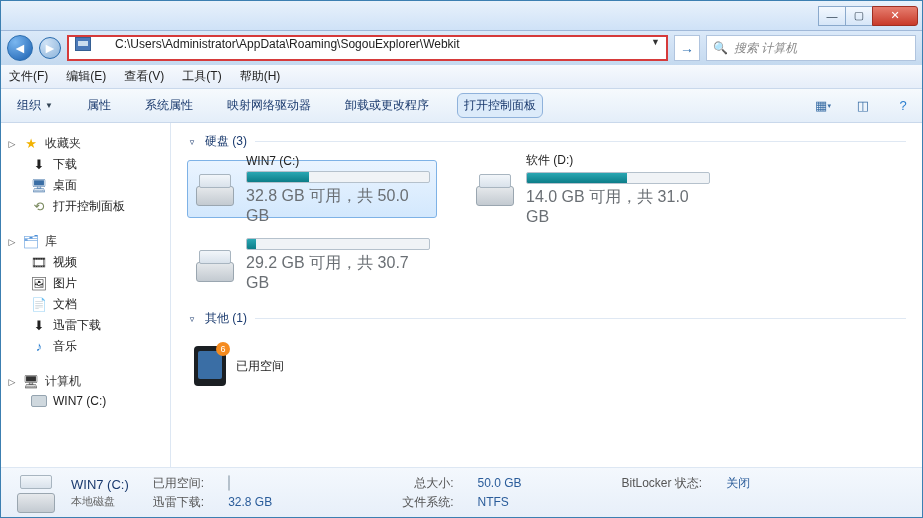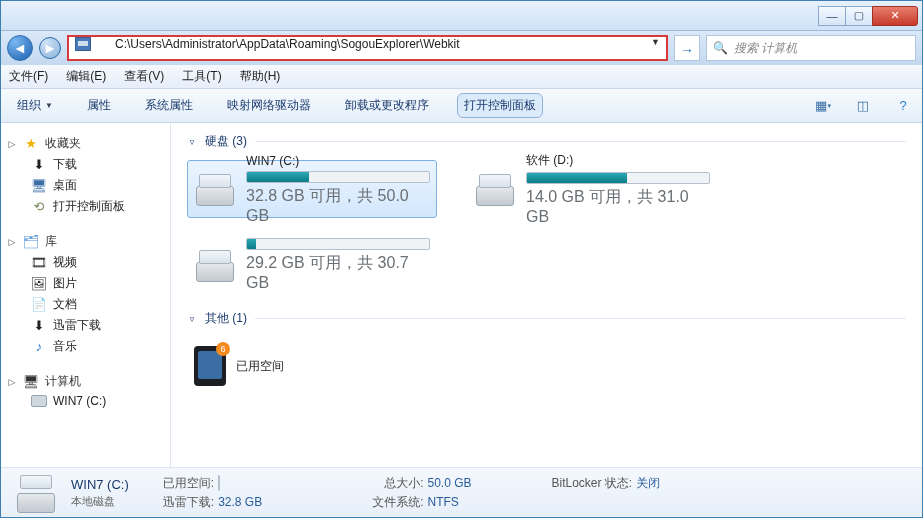--- a/index.html
+++ b/index.html
@@ -53,21 +53,21 @@
 .pfill{height:100%;background:linear-gradient(#2aa7b3,#0c7d88)}
 .dvstat{color:#6a6f74;font-size:16px}
 .phoneic{width:32px;height:40px;background:#1b1f23;border-radius:4px;position:relative}
 .phoneic::before{content:"";position:absolute;inset:5px 4px 7px 4px;background:#3a6ea5;border-radius:2px}
 .badge{position:absolute;top:-4px;right:-4px;width:14px;height:14px;background:#f58b1f;border-radius:50%;color:#fff;font-size:9px;display:flex;align-items:center;justify-content:center}
 .details{height:50px;border-top:1px solid #dde7f3;background:linear-gradient(#f4f8fd,#e7eff9);display:flex;align-items:center;padding:4px 10px;gap:10px}
 .details .dvic{width:50px;height:40px}
 .dmain{display:flex;flex-direction:column;gap:2px}
 .dtitle{color:#1a3a6e;font-size:13px}
 .dsub{color:#666;font-size:11px}
-.kvgrid{display:grid;grid-template-columns:auto 150px auto 120px auto 100px;gap:2px 4px;align-items:center;margin-left:24px;font-size:11px;color:#555}
+.kvgrid{display:grid;grid-template-columns:auto 150px auto 120px auto 100px;gap:2px 24px;align-items:center;margin-left:14px;font-size:11px;color:#555}
 .kvgrid .lbl{text-align:right;color:#555}
 .kvgrid .val{color:#2a5c9a}
 .usedbar{width:140px;height:9px;border:1px solid #b5c1cc;background:#f0f3f6;border-radius:2px;overflow:hidden}
 .usedfill{height:100%;background:linear-gradient(#2aa7b3,#0c7d88);width:34%}
 </style>
 </head>
 <body>
 
 <div class="window">
   <div class="titlebar">

